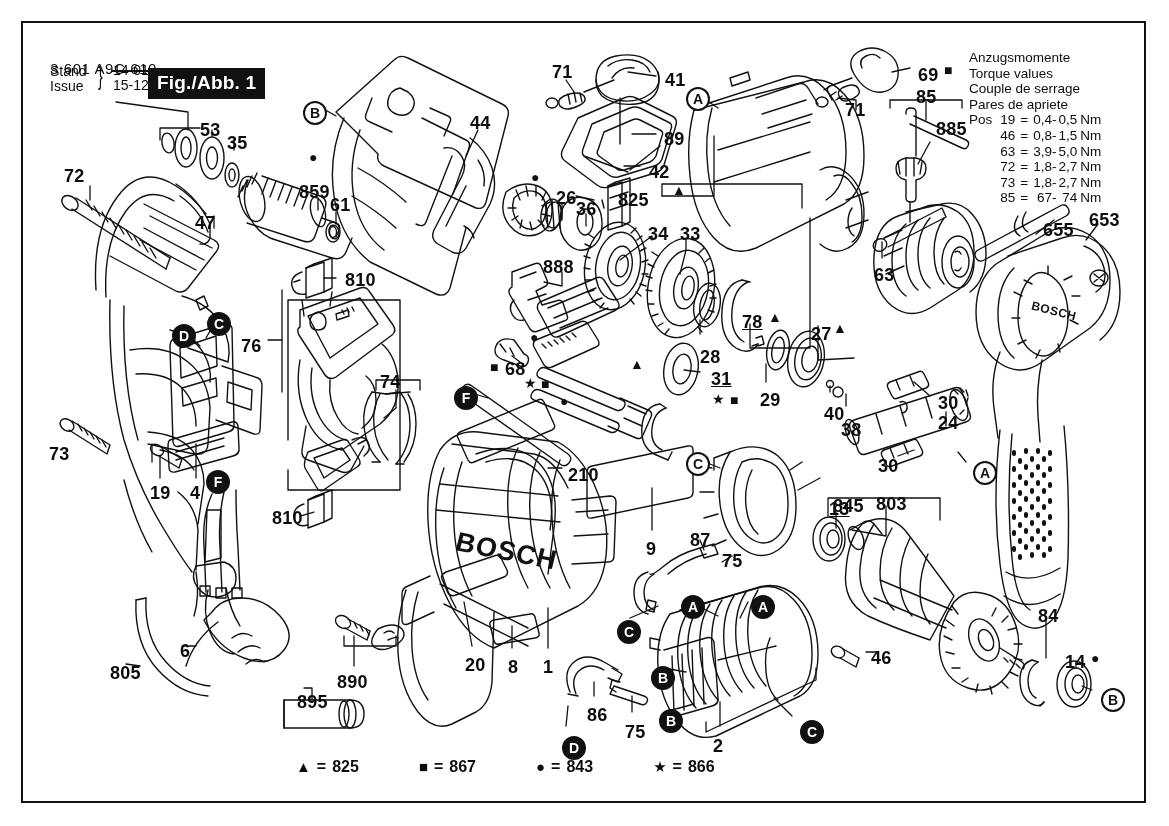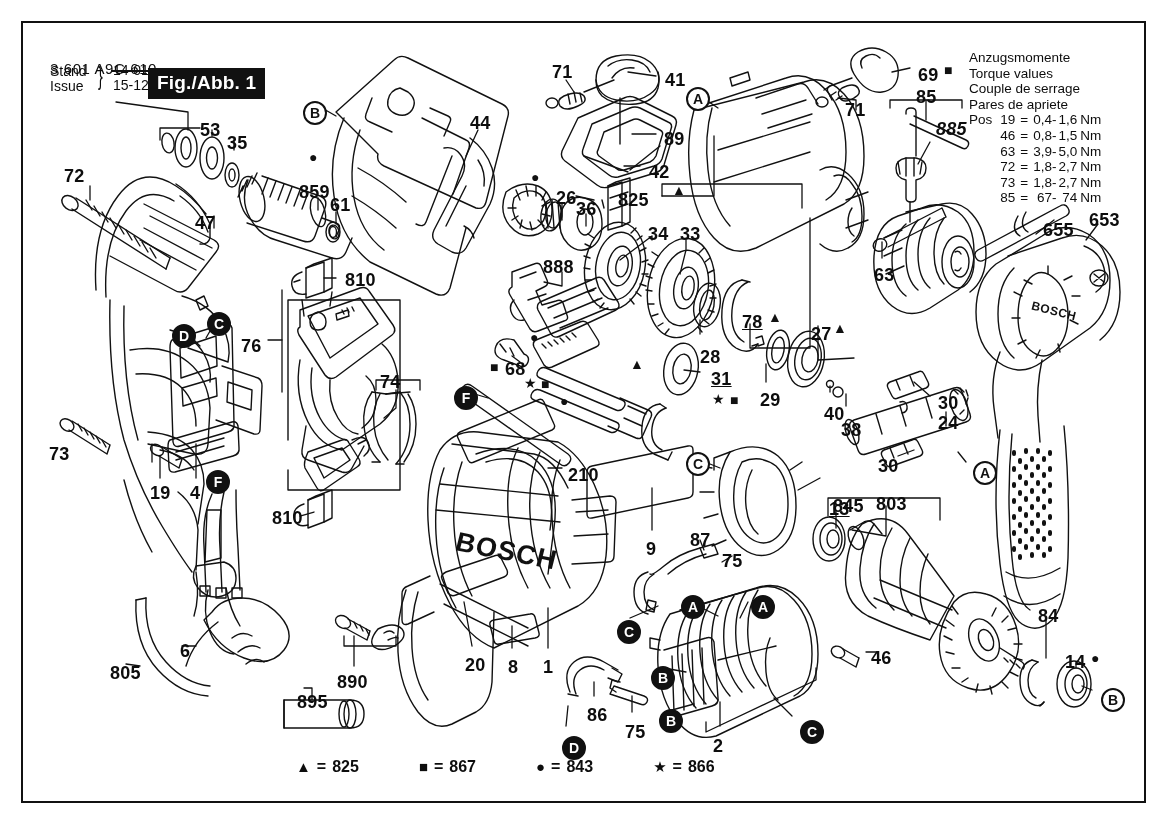--- a/index.html
+++ b/index.html
@@ -776,21 +776,21 @@
     <div class="ln">Couple de serrage</div>
     <div class="ln">Pares de apriete</div>
     <table>
       <tbody>
           <tr>
         <td class="pos">Pos</td>
         <td class="num">19</td>
         <td class="eq">=</td>
         <td class="v1">0,4</td>
         <td>-</td>
-        <td class="v2">1,6</td>
+        <td class="v2">0,5</td>
         <td class="un">Nm</td>
       </tr>
       <tr>
         <td class="pos"></td>
         <td class="num">46</td>
         <td class="eq">=</td>
         <td class="v1">0,8</td>
         <td>-</td>
         <td class="v2">1,5</td>
         <td class="un">Nm</td>
@@ -899,21 +899,21 @@
       <div class="cn" style="left: 742px; top: 312px; text-decoration: underline;">78</div>
       <div class="cn" style="left: 811px; top: 324px;">27</div>
       <div class="cn" style="left: 824px; top: 404px;">40</div>
       <div class="cn" style="left: 841px; top: 420px;">38</div>
       <div class="cn" style="left: 938px; top: 393px;">30</div>
       <div class="cn" style="left: 938px; top: 413px;">24</div>
       <div class="cn" style="left: 878px; top: 456px;">30</div>
       <div class="cn" style="left: 918px; top: 65px;">69</div>
       <div class="cn" style="left: 845px; top: 100px;">71</div>
       <div class="cn" style="left: 916px; top: 87px;">85</div>
-      <div class="cn" style="left: 936px; top: 119px; font-style: italic;">885</div>
+      <div class="cn" style="left: 936px; top: 119px;">885</div>
       <div class="cn" style="left: 874px; top: 265px;">63</div>
       <div class="cn" style="left: 1043px; top: 220px; text-align: center;">655</div>
       <div class="cn" style="left: 1089px; top: 210px;">653</div>
       <div class="cn" style="left: 822px; top: 496px; margin-left: 11px;">845</div>
       <div class="cn" style="left: 829px; top: 499px; text-decoration: underline;">13</div>
       <div class="cn" style="left: 876px; top: 494px;">803</div>
       <div class="cn" style="left: 1038px; top: 606px;">84</div>
       <div class="cn" style="left: 1065px; top: 652px;">14</div>
       <div class="cn" style="left: 871px; top: 648px;">46</div>
       <div class="cn" style="left: 690px; top: 530px;">87</div>

